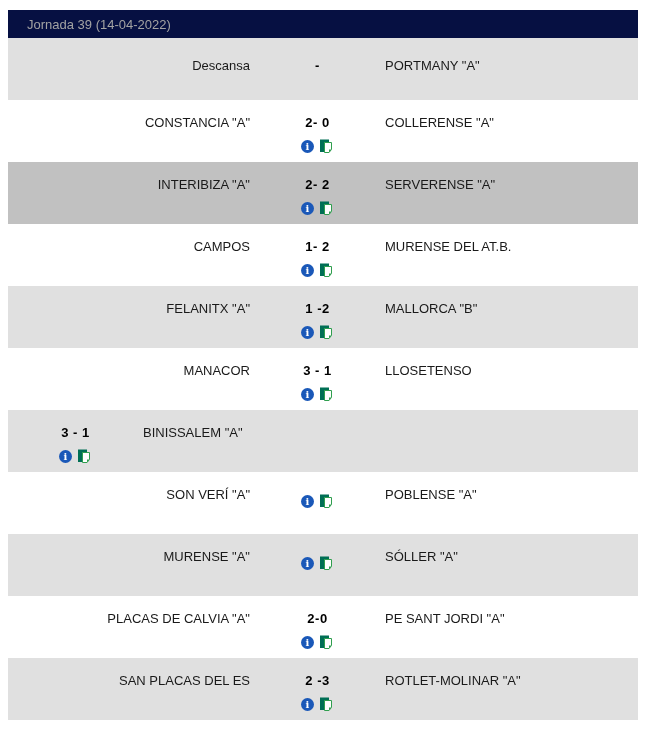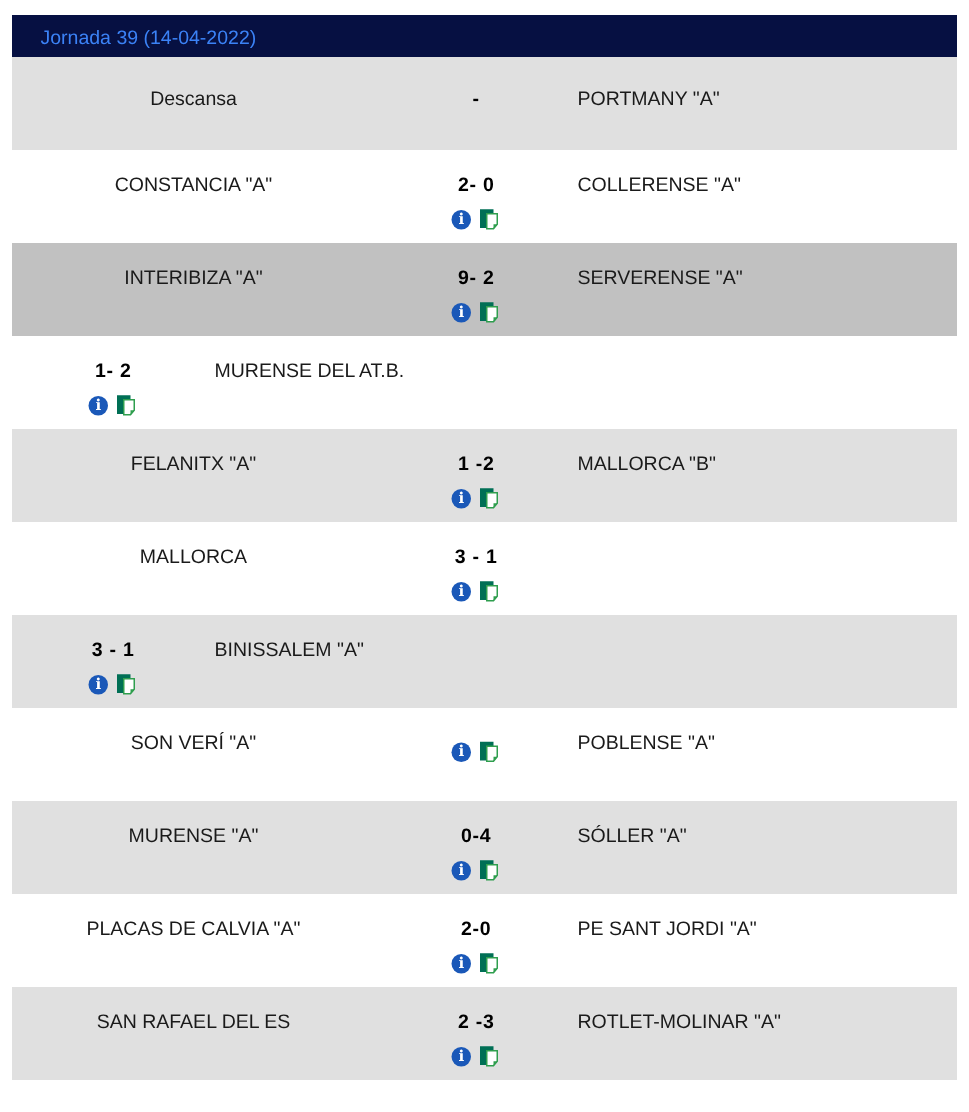--- a/index.html
+++ b/index.html
@@ -19,21 +19,21 @@
   .row {
     height:62px; box-sizing:border-box; padding-top:14px;
     display:flex; font-size:13px; color:#1a1a1a;
   }
   .row.bg-white { background:#ffffff; }
   .row.bg-gray  { background:#e0e0e0; }
   .row.bg-dark  { background:#c1c1c1; }
   .row.single { padding-top:19px; }
 
   .cell { line-height:17px; }
-  .cell.home  { width:242px; text-align:center; }
+  .cell.home  { width:242px; text-align:right; }
   .cell.score-col { width:135px; text-align:center; }
   .cell.away  { flex:1; text-align:left; }
 
   .score-text { font-weight:bold; color:#000; letter-spacing:0.5px; }
 
   .icons {
     margin-top:7px; display:flex; justify-content:center;
     align-items:center; gap:5px; height:16px;
   }
 
@@ -42,21 +42,21 @@
     color:#fff; text-align:center;
     font-family:"DejaVu Serif", serif; font-weight:bold; font-style:normal;
     font-size:10px; line-height:13px; cursor:pointer;
   }
   .ico-doc { display:inline-block; width:15px; height:15px; cursor:pointer; }
 </style>
 </head>
 <body>
 
 <div class="table-wrap">
-  <div class="hdr" style="background: rgb(6, 16, 66); color: #3b82f6;">
+  <div class="hdr" style="background: rgb(6, 16, 66); color: #a3a3a3;">
     <span>Jornada 39 (14-04-2022)</span>
   </div>
   <div id="rows">
   <div class="row bg-gray single">
     <div class="cell home">Descansa</div>
     <div class="cell score-col">
       <div class="score-text">-</div>
 
     </div>
     <div class="cell away">PORTMANY "A"</div>
@@ -76,36 +76,37 @@
           </svg>
         </span>
       </div>
     </div>
     <div class="cell away">COLLERENSE "A"</div>
   </div>
 
   <div class="row bg-dark">
     <div class="cell home">INTERIBIZA "A"</div>
     <div class="cell score-col">
-      <div class="score-text">9- 2</div>
+      <div class="score-text">2- 2</div>
       <div class="icons">
         <span class="ico-info" style="background: rgb(26, 88, 184);">i</span>
         <span class="ico-doc">
           <svg width="15" height="15" viewBox="0 0 15 15" aria-hidden="true">
             <rect x="1" y="0.5" width="9" height="12.5" class="doc-back" fill="#006f55"></rect>
             <path d="M5.5 3.5 H12.5 V10.5 L10 13.5 H5.5 Z" fill="#ffffff" class="doc-front" stroke="#2f9e4e"></path>
             <path d="M12.5 10.5 L10 13.5 L10 10.5 Z" class="doc-fold" fill="#2f9e4e"></path>
           </svg>
         </span>
       </div>
     </div>
     <div class="cell away">SERVERENSE "A"</div>
   </div>
 
   <div class="row bg-white">
+    <div class="cell home">CAMPOS</div>
     <div class="cell score-col">
       <div class="score-text">1- 2</div>
       <div class="icons">
         <span class="ico-info" style="background: rgb(26, 88, 184);">i</span>
         <span class="ico-doc">
           <svg width="15" height="15" viewBox="0 0 15 15" aria-hidden="true">
             <rect x="1" y="0.5" width="9" height="12.5" class="doc-back" fill="#006f55"></rect>
             <path d="M5.5 3.5 H12.5 V10.5 L10 13.5 H5.5 Z" fill="#ffffff" class="doc-front" stroke="#2f9e4e"></path>
             <path d="M12.5 10.5 L10 13.5 L10 10.5 Z" class="doc-fold" fill="#2f9e4e"></path>
           </svg>
@@ -127,34 +128,35 @@
             <path d="M5.5 3.5 H12.5 V10.5 L10 13.5 H5.5 Z" fill="#ffffff" class="doc-front" stroke="#2f9e4e"></path>
             <path d="M12.5 10.5 L10 13.5 L10 10.5 Z" class="doc-fold" fill="#2f9e4e"></path>
           </svg>
         </span>
       </div>
     </div>
     <div class="cell away">MALLORCA "B"</div>
   </div>
 
   <div class="row bg-white">
-    <div class="cell home">MALLORCA</div>
+    <div class="cell home">MANACOR</div>
     <div class="cell score-col">
       <div class="score-text">3 - 1</div>
       <div class="icons">
         <span class="ico-info" style="background: rgb(26, 88, 184);">i</span>
         <span class="ico-doc">
           <svg width="15" height="15" viewBox="0 0 15 15" aria-hidden="true">
             <rect x="1" y="0.5" width="9" height="12.5" class="doc-back" fill="#006f55"></rect>
             <path d="M5.5 3.5 H12.5 V10.5 L10 13.5 H5.5 Z" fill="#ffffff" class="doc-front" stroke="#2f9e4e"></path>
             <path d="M12.5 10.5 L10 13.5 L10 10.5 Z" class="doc-fold" fill="#2f9e4e"></path>
           </svg>
         </span>
       </div>
     </div>
+    <div class="cell away">LLOSETENSO</div>
   </div>
 
   <div class="row bg-gray">
     <div class="cell score-col">
       <div class="score-text">3 - 1</div>
       <div class="icons">
         <span class="ico-info" style="background: rgb(26, 88, 184);">i</span>
         <span class="ico-doc">
           <svg width="15" height="15" viewBox="0 0 15 15" aria-hidden="true">
             <rect x="1" y="0.5" width="9" height="12.5" class="doc-back" fill="#006f55"></rect>
@@ -180,21 +182,20 @@
           </svg>
         </span>
       </div>
     </div>
     <div class="cell away">POBLENSE "A"</div>
   </div>
 
   <div class="row bg-gray">
     <div class="cell home">MURENSE "A"</div>
     <div class="cell score-col">
-      <div class="score-text">0-4</div>
       <div class="icons">
         <span class="ico-info" style="background: rgb(26, 88, 184);">i</span>
         <span class="ico-doc">
           <svg width="15" height="15" viewBox="0 0 15 15" aria-hidden="true">
             <rect x="1" y="0.5" width="9" height="12.5" class="doc-back" fill="#006f55"></rect>
             <path d="M5.5 3.5 H12.5 V10.5 L10 13.5 H5.5 Z" fill="#ffffff" class="doc-front" stroke="#2f9e4e"></path>
             <path d="M12.5 10.5 L10 13.5 L10 10.5 Z" class="doc-fold" fill="#2f9e4e"></path>
           </svg>
         </span>
       </div>
@@ -214,21 +215,21 @@
             <path d="M5.5 3.5 H12.5 V10.5 L10 13.5 H5.5 Z" fill="#ffffff" class="doc-front" stroke="#2f9e4e"></path>
             <path d="M12.5 10.5 L10 13.5 L10 10.5 Z" class="doc-fold" fill="#2f9e4e"></path>
           </svg>
         </span>
       </div>
     </div>
     <div class="cell away">PE SANT JORDI "A"</div>
   </div>
 
   <div class="row bg-gray">
-    <div class="cell home">SAN RAFAEL DEL ES</div>
+    <div class="cell home">SAN PLACAS DEL ES</div>
     <div class="cell score-col">
       <div class="score-text">2 -3</div>
       <div class="icons">
         <span class="ico-info" style="background: rgb(26, 88, 184);">i</span>
         <span class="ico-doc">
           <svg width="15" height="15" viewBox="0 0 15 15" aria-hidden="true">
             <rect x="1" y="0.5" width="9" height="12.5" class="doc-back" fill="#006f55"></rect>
             <path d="M5.5 3.5 H12.5 V10.5 L10 13.5 H5.5 Z" fill="#ffffff" class="doc-front" stroke="#2f9e4e"></path>
             <path d="M12.5 10.5 L10 13.5 L10 10.5 Z" class="doc-fold" fill="#2f9e4e"></path>
           </svg>

